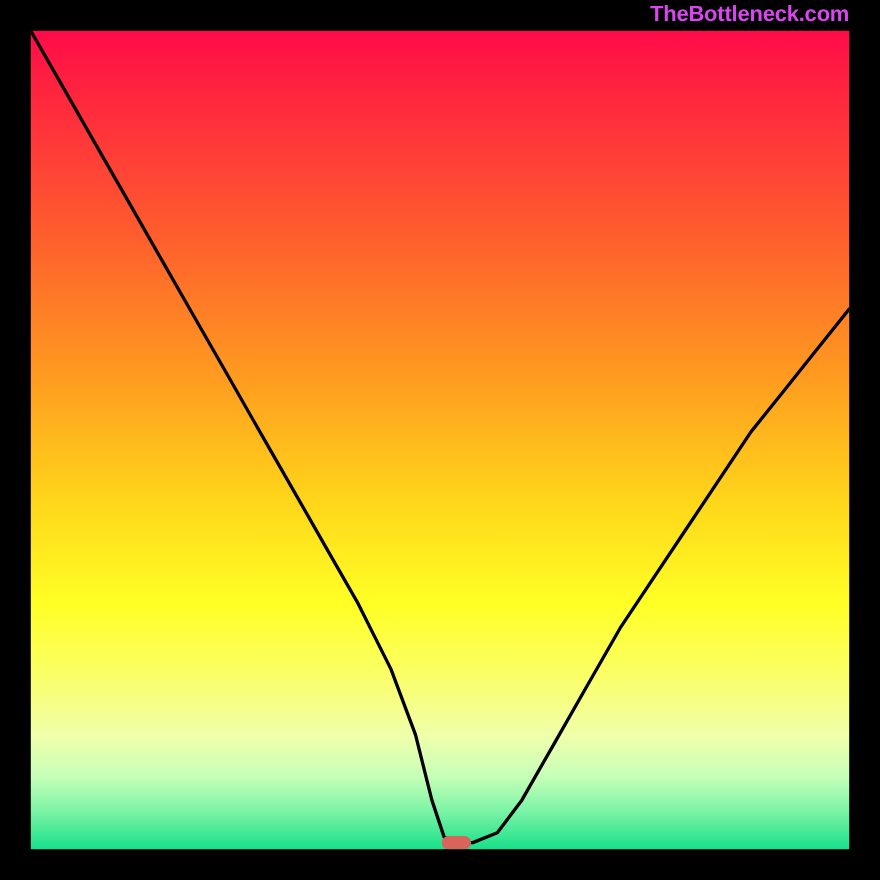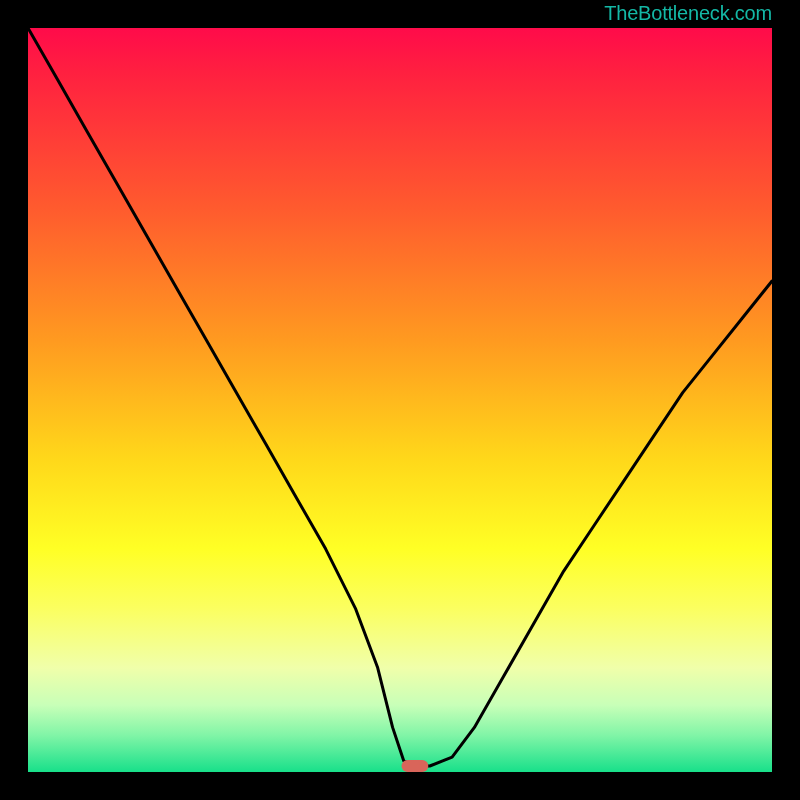--- a/index.html
+++ b/index.html
@@ -45,23 +45,23 @@
   .curve-svg {
     position: absolute;
     inset: 0;
     width: 100%;
     height: 100%;
   }
   .watermark {
     position: absolute;
     top: 2px;
     right: 28px;
-    color: #14b8a6;
+    color: #d946ef;
     font-size: 20px;
-    font-weight: 400;
+    font-weight: 700;
     letter-spacing: -0.2px;
     text-align: center;
   }
 </style>
 </head>
 <body>
 
 <div class="frame">
   <div class="watermark">TheBottleneck.com</div>
 

